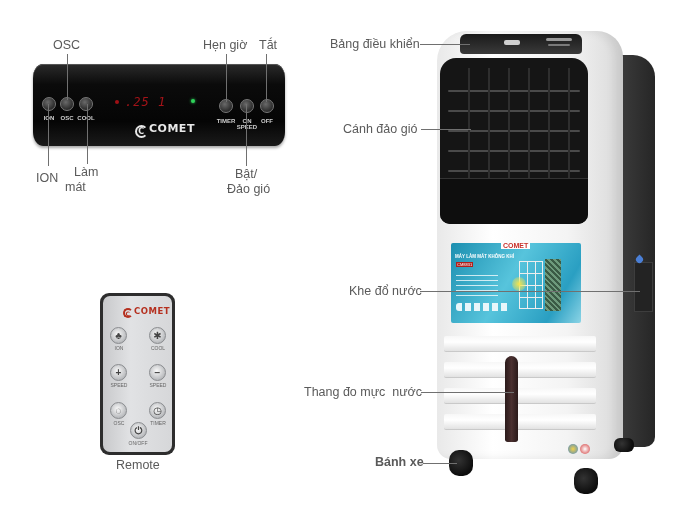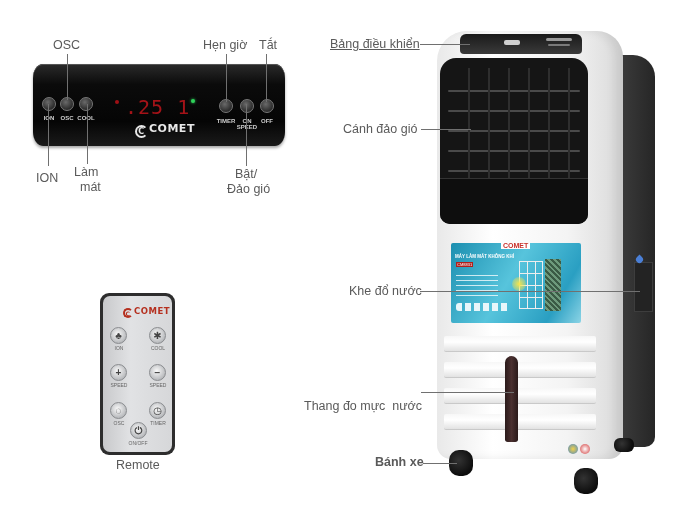--- a/index.html
+++ b/index.html
@@ -9,21 +9,21 @@
   .label { position: absolute; font-size: 12.5px; color: #5a5a5a; white-space: nowrap; line-height: 1.15; }
   .leader { position: absolute; background: #707070; }
 
   
   .panel { left: 33px; top: 64px; width: 252px; height: 82px; border-radius: 10px / 14px;
     background: linear-gradient(#2a2a2a 0%, #0b0b0b 25%, #050505 70%, #1a1a1a 100%);
     box-shadow: 0 2px 3px rgba(0,0,0,.35), inset 0 1px 0 #555; }
   .pbtn { position: absolute; width: 14px; height: 14px; border-radius: 50%;
     background: radial-gradient(circle at 40% 35%, #6a6a6a, #2a2a2a 70%); border: 1px solid #777; }
   .pbtn-lbl { position: absolute; font-size: 6px; color: #d0d0d0; font-weight: bold; text-align: center; width: 30px; line-height: 1; }
-  .led { position: absolute; font-family: "DejaVu Sans Mono", monospace; font-size: 20px; color: #c0151b; letter-spacing: 1px; opacity: .85; }
+  .led { position: absolute; font-family: "DejaVu Sans Mono", monospace; font-size: 12px; color: #c0151b; font-style: italic; letter-spacing: 1px; opacity: .85; }
   .led-dot { position: absolute; width: 4px; height: 4px; border-radius: 50%; }
   .brand { position: absolute; font-family: "DejaVu Sans", sans-serif; font-weight: bold; font-size: 11px; color: #e8e8e8; letter-spacing: .5px; }
   .brand .c { display: inline-block; font-size: 14px; border: 2px solid currentColor; border-radius: 50%; width: 13px; height: 13px; line-height: 9px; text-align: center; font-size: 8px; vertical-align: -2px; margin-right: 1px; border-right-color: transparent; }
 
   
   .remote { left: 100px; top: 293px; width: 75px; height: 162px; border-radius: 9px;
     background: #2d2d2d; padding: 3px; }
   .remote-face { width: 100%; height: 100%; border-radius: 7px; background: linear-gradient(90deg, #c8c9cb, #e1e2e4 40%, #d6d7d9); position: relative; }
   .rbtn { position: absolute; width: 17px; height: 17px; border-radius: 50%;
     background: radial-gradient(circle at 45% 40%, #fafafa, #b5b7ba 75%); border: 1px solid #8a8c8f;
@@ -83,21 +83,21 @@
 <div class="label" style="left:203px;top:38px;">Hẹn giờ</div>
 <div class="leader" style="left:226px;top:54px;width:1px;height:48px;"></div>
 <div class="label" style="left:259px;top:38px;">Tắt</div>
 <div class="leader" style="left:266px;top:54px;width:1px;height:48px;"></div>
 
 <div class="leader" style="left:48px;top:104px;width:1px;height:62px;"></div>
 <div class="label" style="left:36px;top:171px;">ION</div>
 
 <div class="leader" style="left:87px;top:104px;width:1px;height:60px;"></div>
 <div class="label" style="left:74px;top:165px;">Làm</div>
-<div class="label" style="left:80px;top:180px;text-align:right;">mát</div>
+<div class="label" style="left:65px;top:180px;text-align:right;">mát</div>
 
 <div class="leader" style="left:246px;top:104px;width:1px;height:62px;"></div>
 <div class="label" style="left:235px;top:167px;">Bật/</div>
 <div class="label" style="left:227px;top:182px;">Đảo gió</div>
 
 <div class="abs remote">
   <div class="remote-face">
     <div class="brand" style="left:20px;top:10px;color:#b5301f;font-size:8.5px;"><span class="c" style="width:10px;height:10px;line-height:7px;font-size:6px;">C</span><span>COMET</span></div>
 
     <div class="rbtn" style="left:7px;top:31px;"><span>♣</span></div>
@@ -159,26 +159,26 @@
 <div class="slat" style="top:414px;"></div>
 <div class="abs gauge"></div>
 
 <div class="abs" style="left:568px;top:444px;width:10px;height:10px;border-radius:50%;background:radial-gradient(#f2d24a,#4a87c6);"></div>
 <div class="abs" style="left:580px;top:444px;width:10px;height:10px;border-radius:50%;background:radial-gradient(#fff,#d23b3b);"></div>
 
 <div class="wheel" style="left:449px;top:450px;"></div>
 <div class="wheel" style="left:574px;top:468px;"></div>
 <div class="wheel" style="left:614px;top:438px;width:20px;height:14px;border-radius:6px;"></div>
 
-<div class="label" style="left:330px;top:37px;text-decoration:underline;">Bảng điều khiển</div>
+<div class="label" style="left:330px;top:37px;">Bảng điều khiển</div>
 <div class="leader" style="left:420px;top:44px;width:50px;height:1px;"></div>
 
 <div class="label" style="left:343px;top:122px;text-align:right;">Cánh đảo gió</div>
 <div class="leader" style="left:421px;top:129px;width:50px;height:1px;"></div>
 
 <div class="label" style="left:349px;top:284px;">Khe đổ nước</div>
 <div class="leader" style="left:420px;top:291px;width:220px;height:1px;"></div>
 
-<div class="label" style="left:304px;top:399px;white-space:pre;">Thang đo mực  nước</div>
+<div class="label" style="left:304px;top:385px;white-space:pre;">Thang đo mực  nước</div>
 <div class="leader" style="left:421px;top:392px;width:93px;height:1px;"></div>
 
 <div class="label" style="left:375px;top:455px;font-weight:bold;">Bánh xe</div>
 <div class="leader" style="left:423px;top:463px;width:34px;height:1px;"></div>
 
 </body></html>

